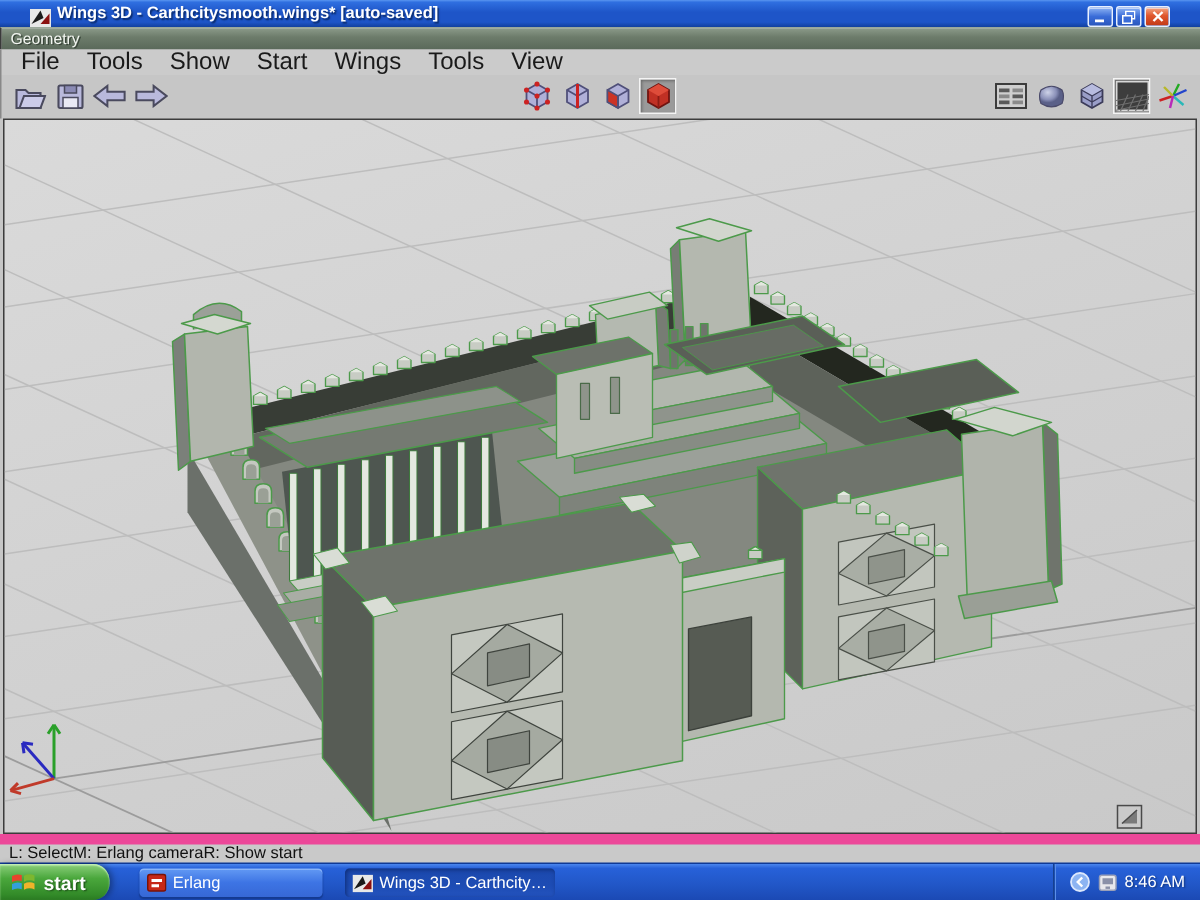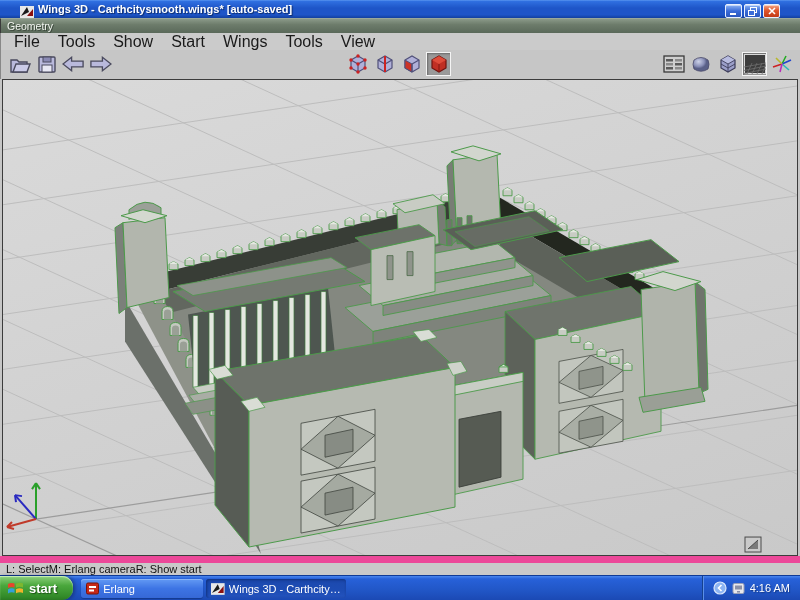--- a/index.html
+++ b/index.html
@@ -84,21 +84,21 @@
     border-radius:0 11px 11px 0;
     box-shadow:inset 0 1px 1px #c8f0b8, 2px 0 4px rgba(0,0,0,.35);
     margin-right:8px;
   }
   .start-btn .start-label {
     color:#fff; font-size:13px; font-weight:bold; 
     text-shadow:1px 1px 1px #1e5418;
     text-align:right;
   }
   .task-btn {
-    display:flex; align-items:center; gap:4px; width:122px; margin:3px 3px 2px 0;
+    display:flex; align-items:center; gap:4px; width:122px; margin:3px 3px 2px 12px;
     padding:0 5px; border-radius:3px;
     background:linear-gradient(180deg,#639af4 0%,#3d74e4 50%,#3668d6 100%);
     box-shadow:inset 0 1px 0 #8ab4f8, 0 1px 1px #143a90;
     overflow:hidden;
   }
   .task-btn.active {
     width:140px;
     background:linear-gradient(180deg,#1c49ae 0%,#1d4cb4 60%,#2453be 100%);
     box-shadow:inset 1px 1px 3px #10307c;
   }
@@ -579,16 +579,16 @@
     <div class="tray">
       <svg width="14" height="14" viewBox="0 0 14 14">
         <circle cx="7" cy="7" r="6" fill="#8cb4f2" stroke="#dce8fc" stroke-width="1.2"></circle>
         <path d="M8.5,4 L5.5,7 L8.5,10" fill="none" stroke="#fff" stroke-width="1.6"></path>
       </svg>
       <svg width="13" height="13" viewBox="0 0 13 13">
         <rect x="1" y="1.5" width="11" height="10" rx="1.5" fill="#e8e8ec" stroke="#9aa0b8"></rect>
         <rect x="3" y="3.5" width="7" height="4" fill="#8a90a8"></rect>
         <rect x="5" y="9" width="3" height="1.6" fill="#8a90a8"></rect>
       </svg>
-      <span class="clock">4:16 AM</span>
+      <span class="clock">8:46 AM</span>
     </div>
   </div>
 </div>
 
 </body></html>

